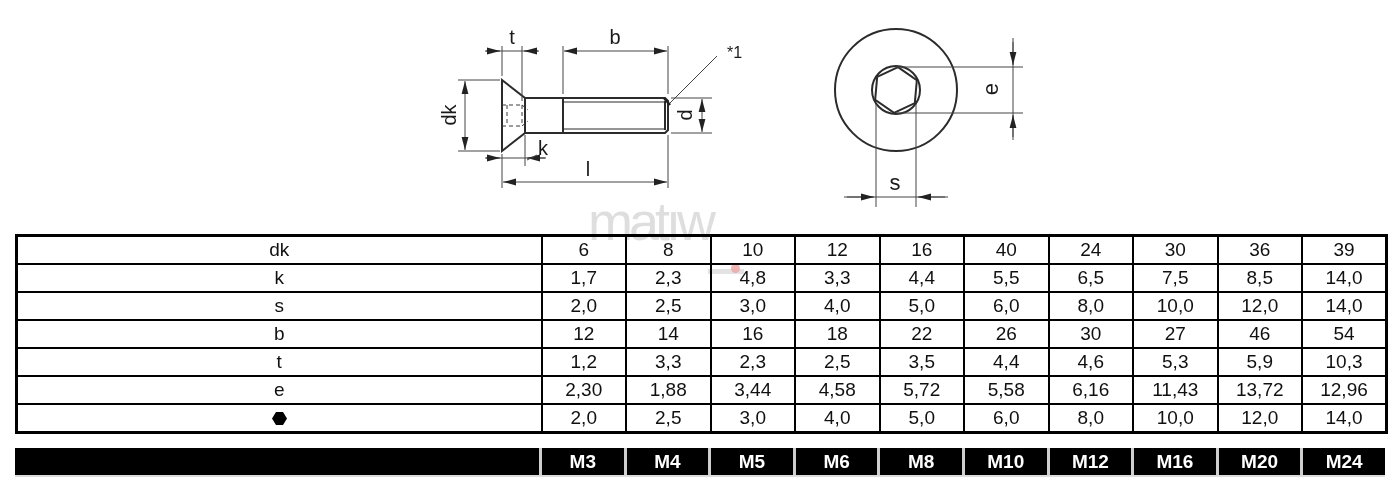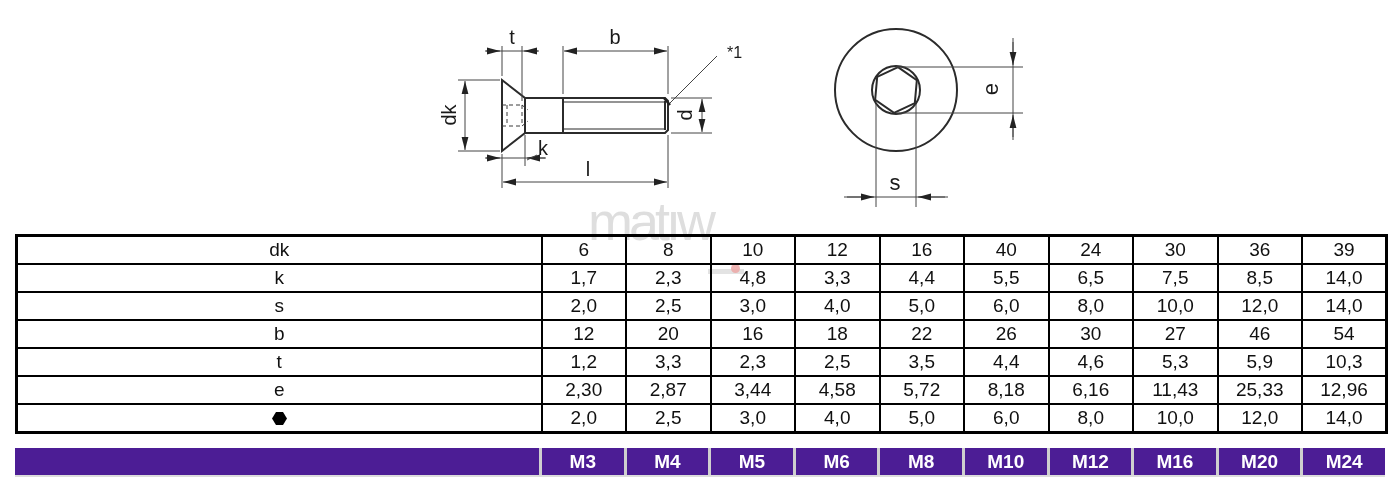--- a/index.html
+++ b/index.html
@@ -32,21 +32,21 @@
   }
   table.dims td.lbl{font-size:19px}
   .hexwrap{display:inline-block;vertical-align:middle;line-height:0}
 
   
   .size-row{
     position:absolute;left:15px;top:448px;width:1370px;height:27px;
     display:flex;gap:3px;background:#cfcfcf;border-bottom:2px solid #dcdcdc;
   }
   .size-cell{
-    background:#4c1d95;color:#ffffff;font-weight:bold;font-size:19px;
+    background:#000000;color:#ffffff;font-weight:bold;font-size:19px;
     display:flex;align-items:center;justify-content:center;
   }
   .size-cell.spacer{width:524px;flex:none}
   .size-cell.val{flex:1}
 
   svg text{fill:#1a1a1a}
 </style>
 </head>
 <body>
 
@@ -208,21 +208,21 @@
         <td>5,0</td>
         <td>6,0</td>
         <td>8,0</td>
         <td>10,0</td>
         <td>12,0</td>
         <td>14,0</td>
       </tr>
       <tr>
         <td class="lbl">b</td>
         <td>12</td>
-        <td>20</td>
+        <td>14</td>
         <td>16</td>
         <td>18</td>
         <td>22</td>
         <td>26</td>
         <td>30</td>
         <td>27</td>
         <td>46</td>
         <td>54</td>
       </tr>
       <tr>
@@ -234,28 +234,28 @@
         <td>3,5</td>
         <td>4,4</td>
         <td>4,6</td>
         <td>5,3</td>
         <td>5,9</td>
         <td>10,3</td>
       </tr>
       <tr>
         <td class="lbl">e</td>
         <td>2,30</td>
-        <td>2,87</td>
+        <td>1,88</td>
         <td>3,44</td>
         <td>4,58</td>
         <td>5,72</td>
-        <td>8,18</td>
+        <td>5,58</td>
         <td>6,16</td>
         <td>11,43</td>
-        <td>25,33</td>
+        <td>13,72</td>
         <td>12,96</td>
       </tr>
       <tr>
         <td class="lbl"><span class="hexwrap"><svg width="15" height="13" viewBox="0 0 15 13">
               <polygon points="0,6.5 4,0 11,0 15,6.5 11,13 4,13" fill="#000"></polygon>
             </svg></span></td>
         <td>2,0</td>
         <td>2,5</td>
         <td>3,0</td>
         <td>4,0</td>

